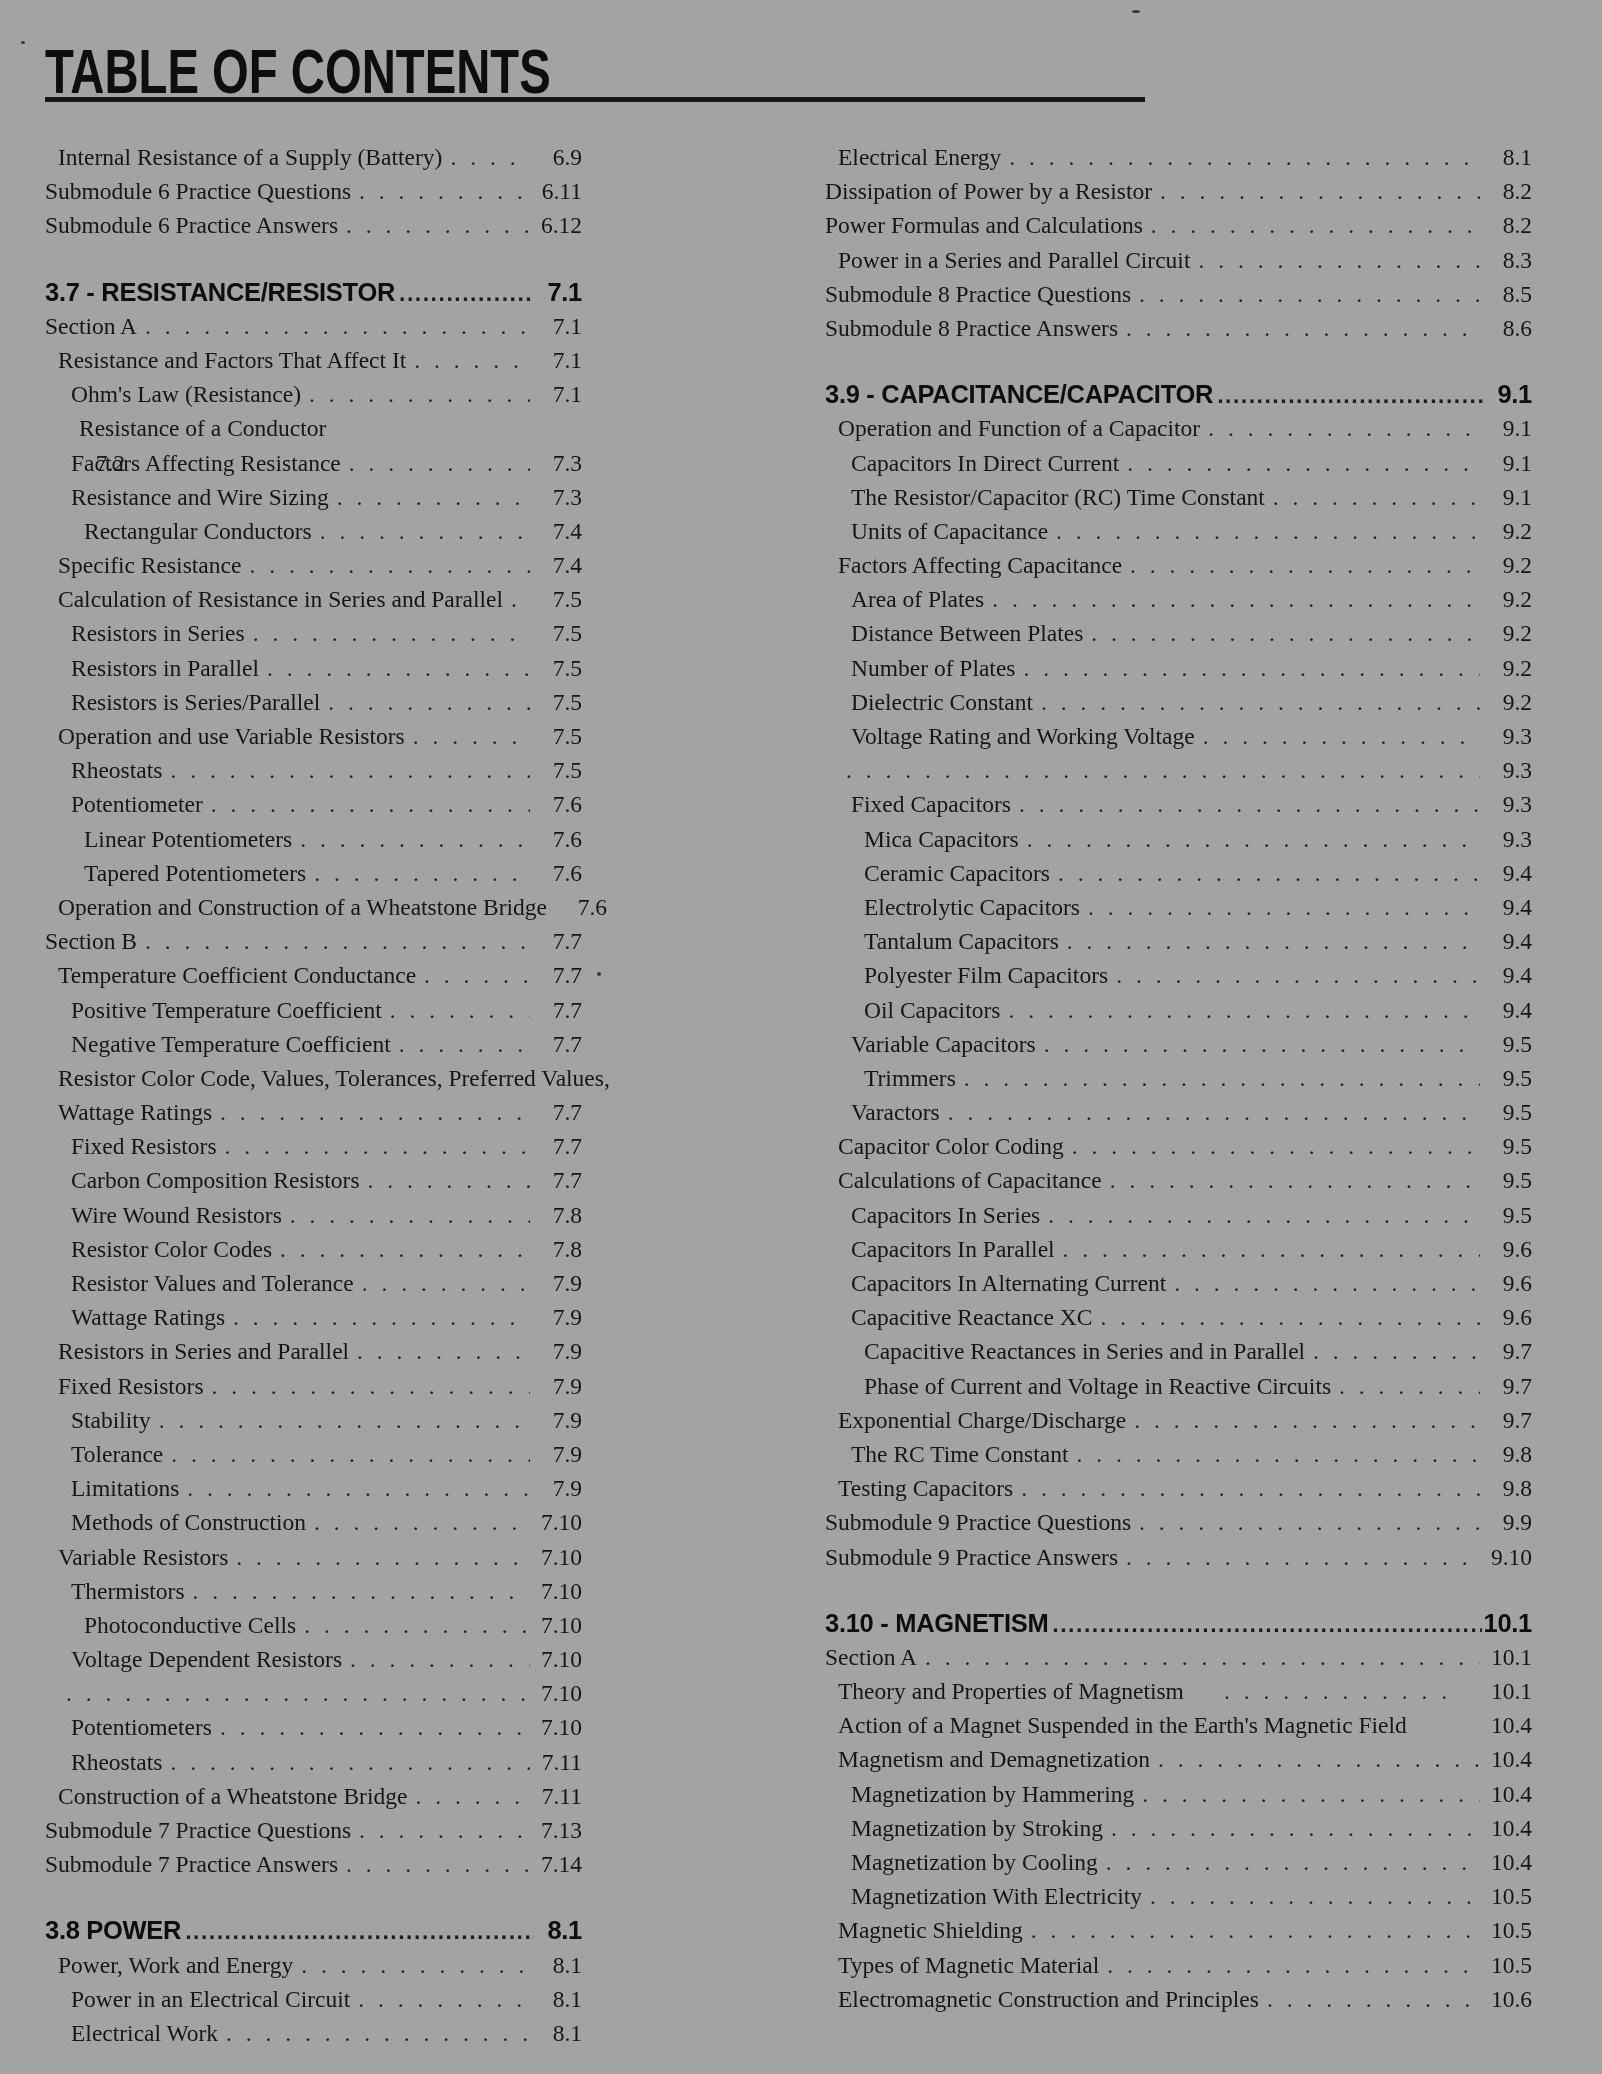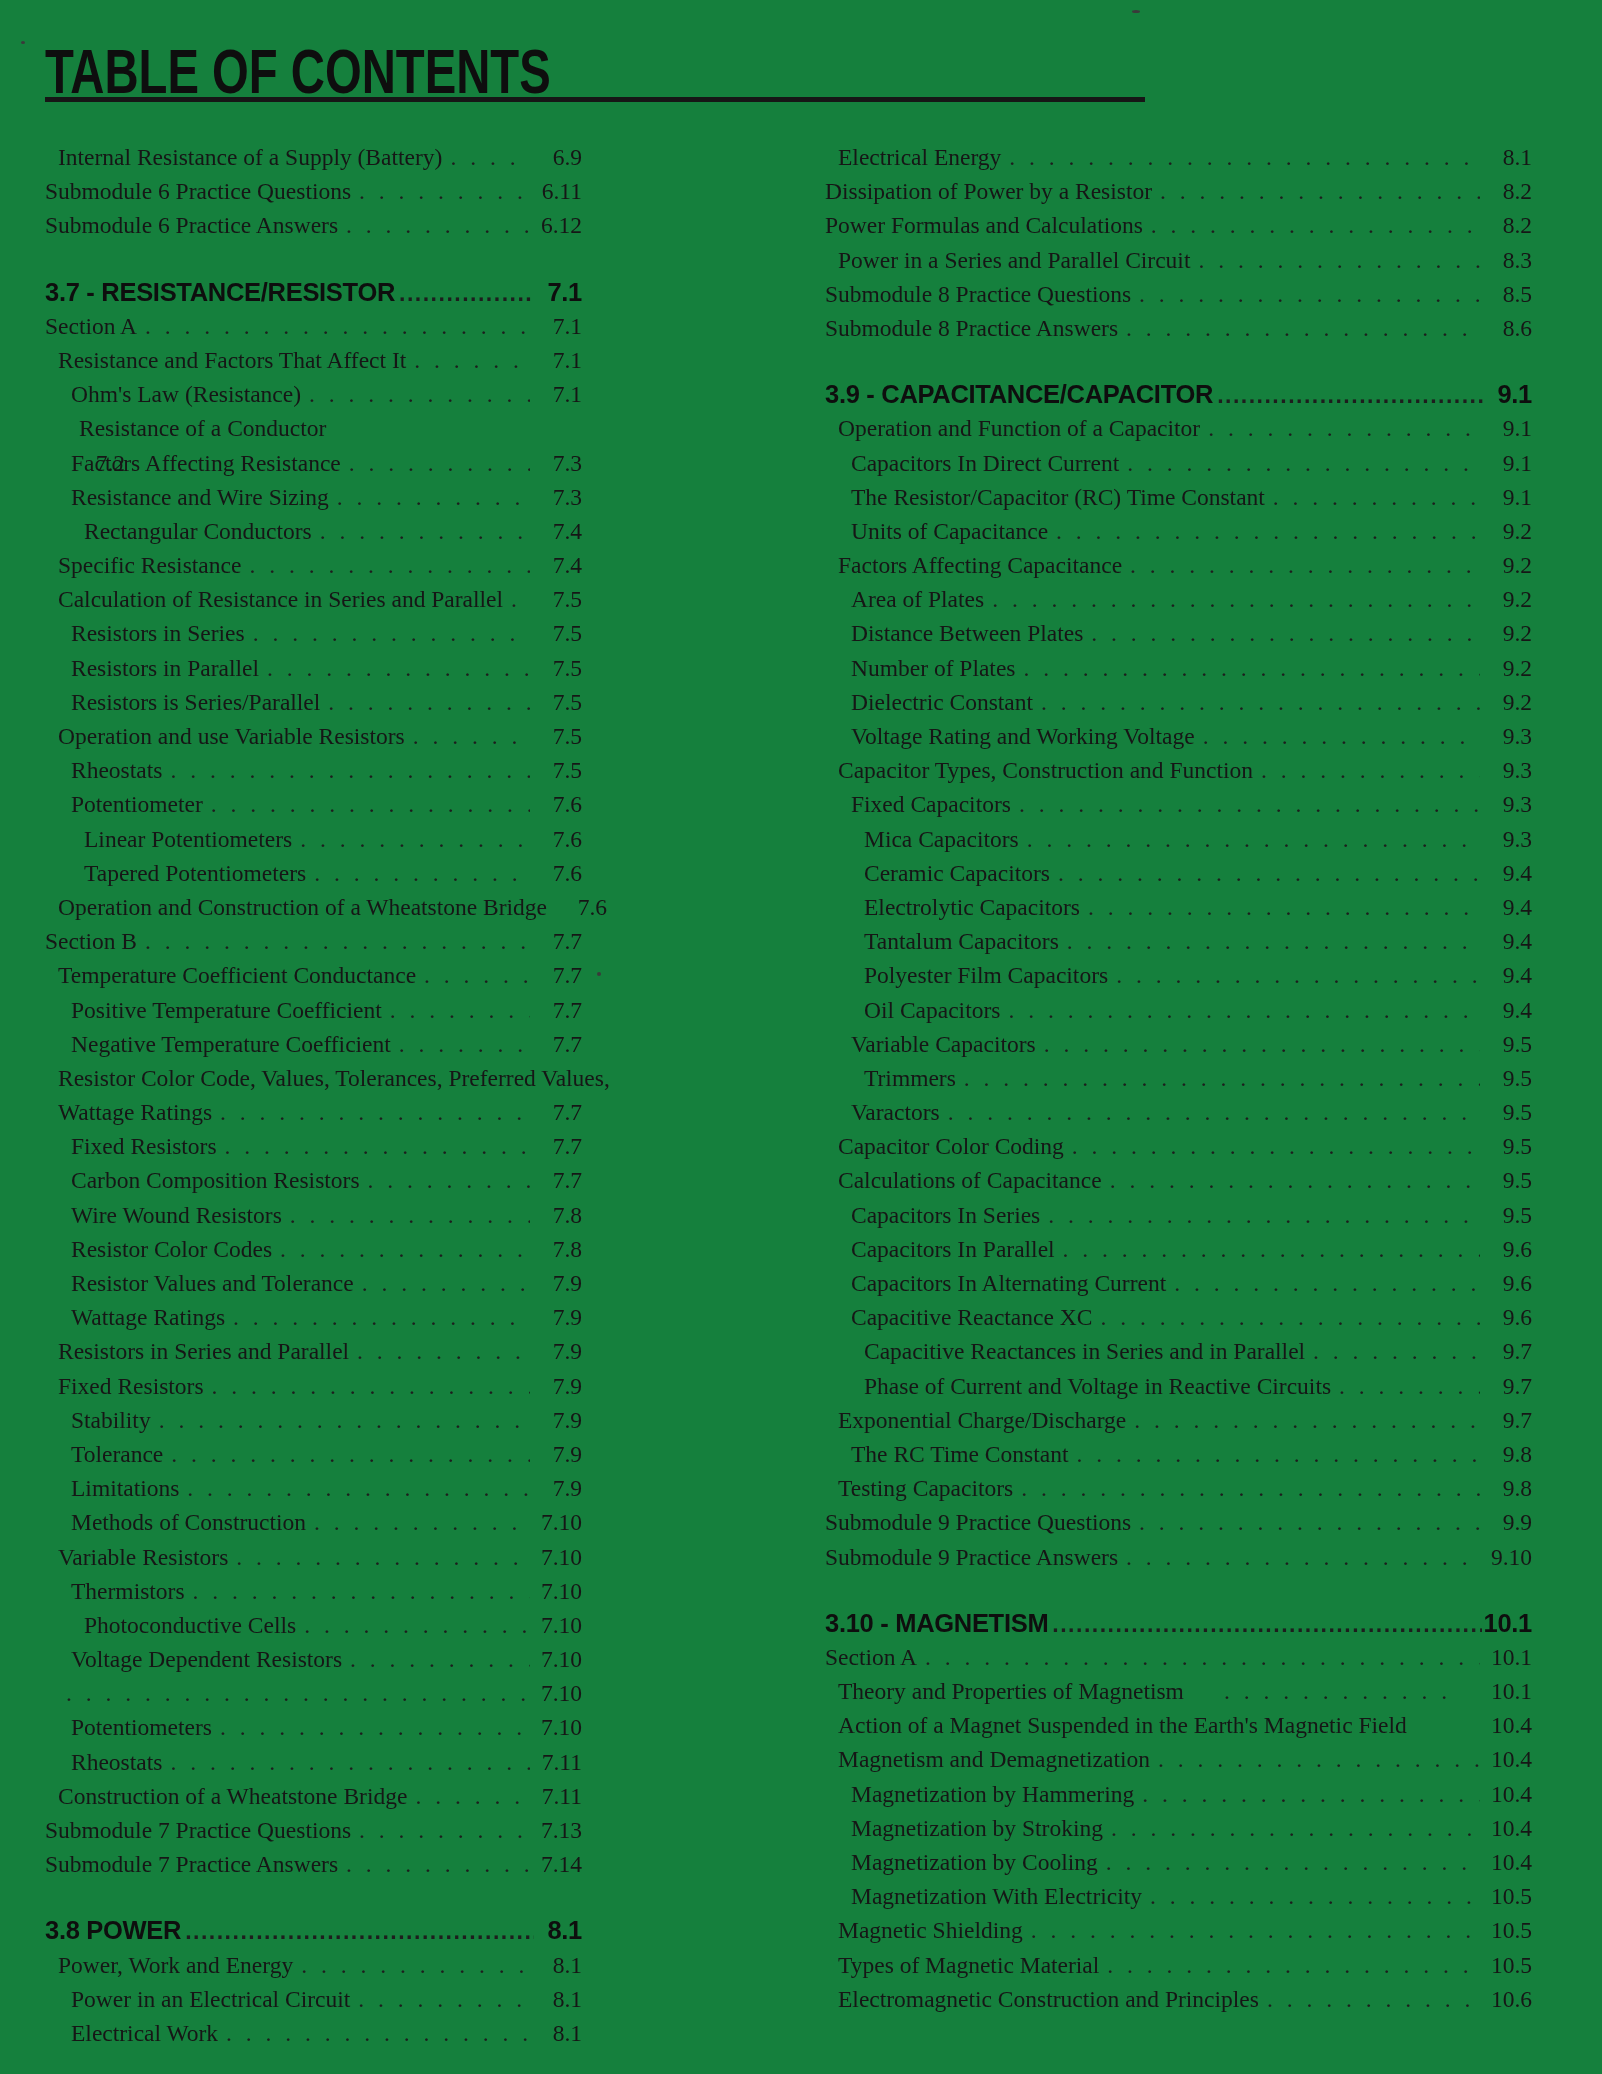--- a/index.html
+++ b/index.html
@@ -1,20 +1,20 @@
 <!DOCTYPE html>
 <html><head>
 <meta charset="utf-8">
 <style>
   html, body { margin: 0; padding: 0; background: #cfcfcf; }
   .page {
     position: relative;
     width: 1602px;
     height: 2074px;
-    background: #15803d;
+    background: #a3a3a3;
     overflow: hidden;
     font-family: "Liberation Serif", serif;
     color: #161616;
   }
   .doc-title {
     position: absolute;
     left: 45px;
     top: 40px;
     font-family: "Liberation Sans", sans-serif;
     font-weight: 800;
@@ -454,21 +454,20 @@
           <span class="lbl">Dielectric Constant</span>
           <span class="leader"></span>
           <span class="pg">9.2</span>
         </div>
         <div class="toc-row" style="padding-left: 26px;">
           <span class="lbl">Voltage Rating and Working Voltage</span>
           <span class="leader"></span>
           <span class="pg">9.3</span>
         </div>
         <div class="toc-row" style="padding-left: 13px;">
-          <span class="lbl">Capacitor Types, Construction and Function</span>
           <span class="leader"></span>
           <span class="pg">9.3</span>
         </div>
         <div class="toc-row" style="padding-left: 26px;">
           <span class="lbl">Fixed Capacitors</span>
           <span class="leader"></span>
           <span class="pg">9.3</span>
         </div>
         <div class="toc-row" style="padding-left: 39px;">
           <span class="lbl">Mica Capacitors</span>

